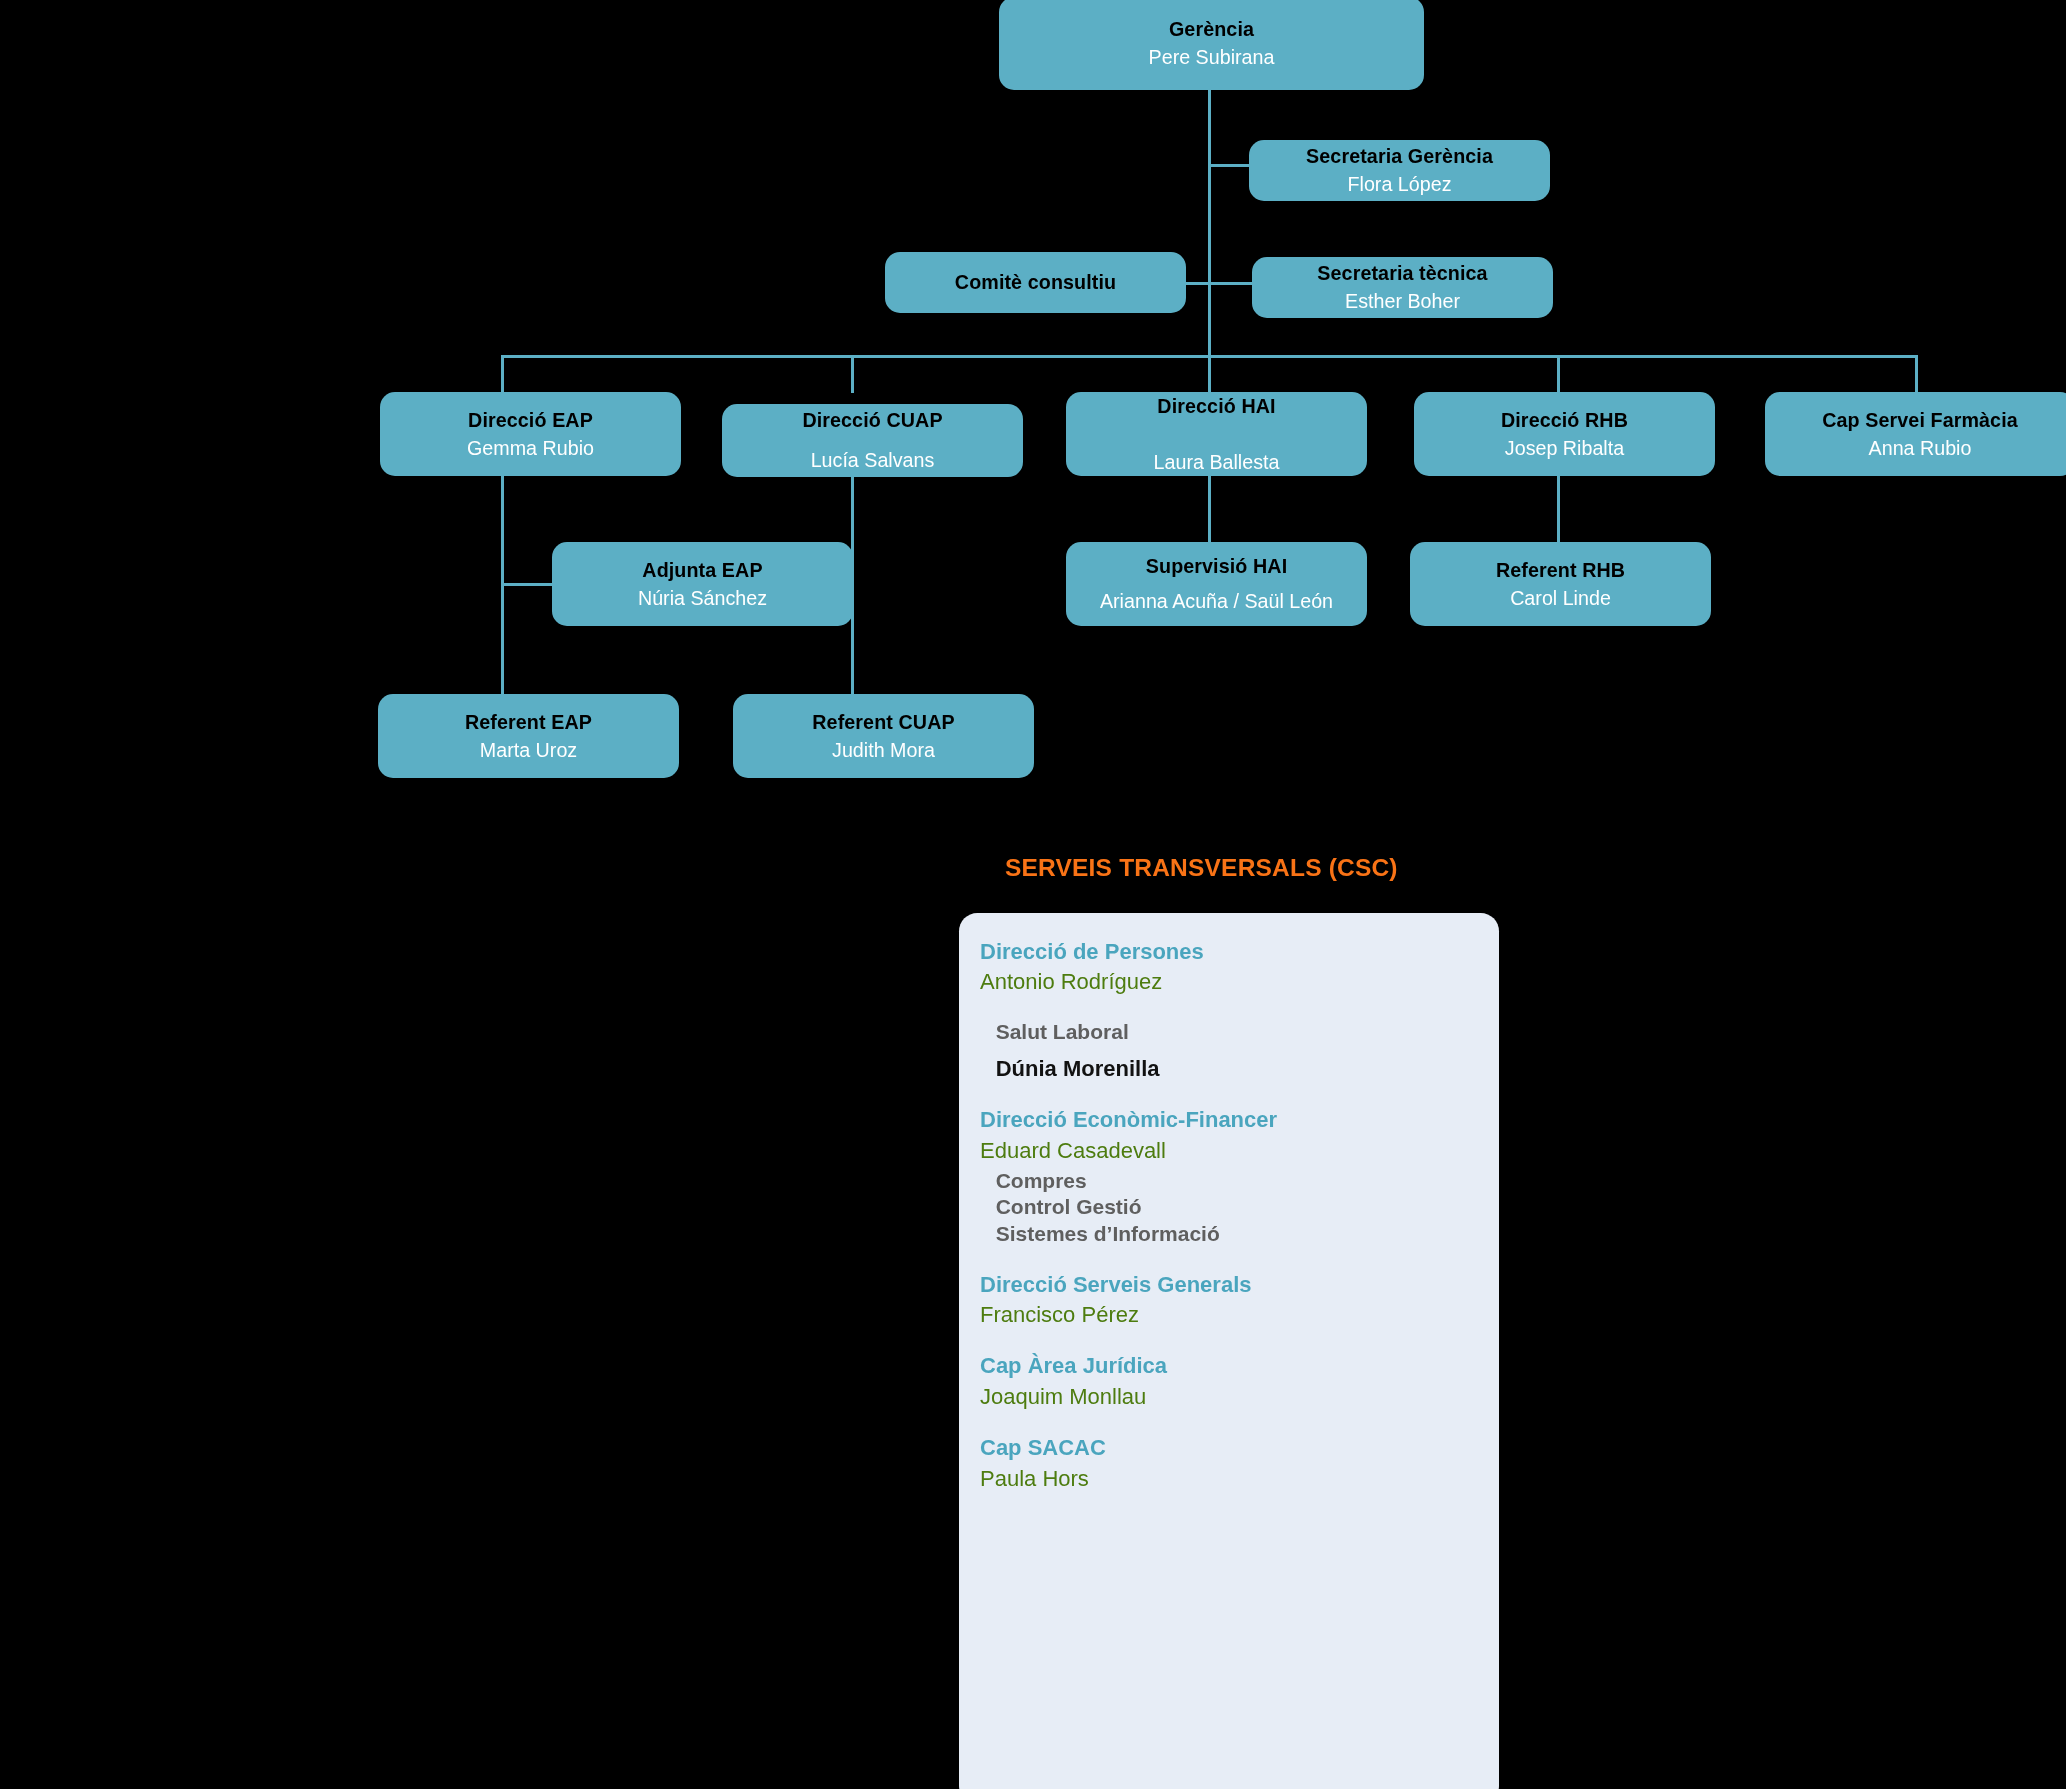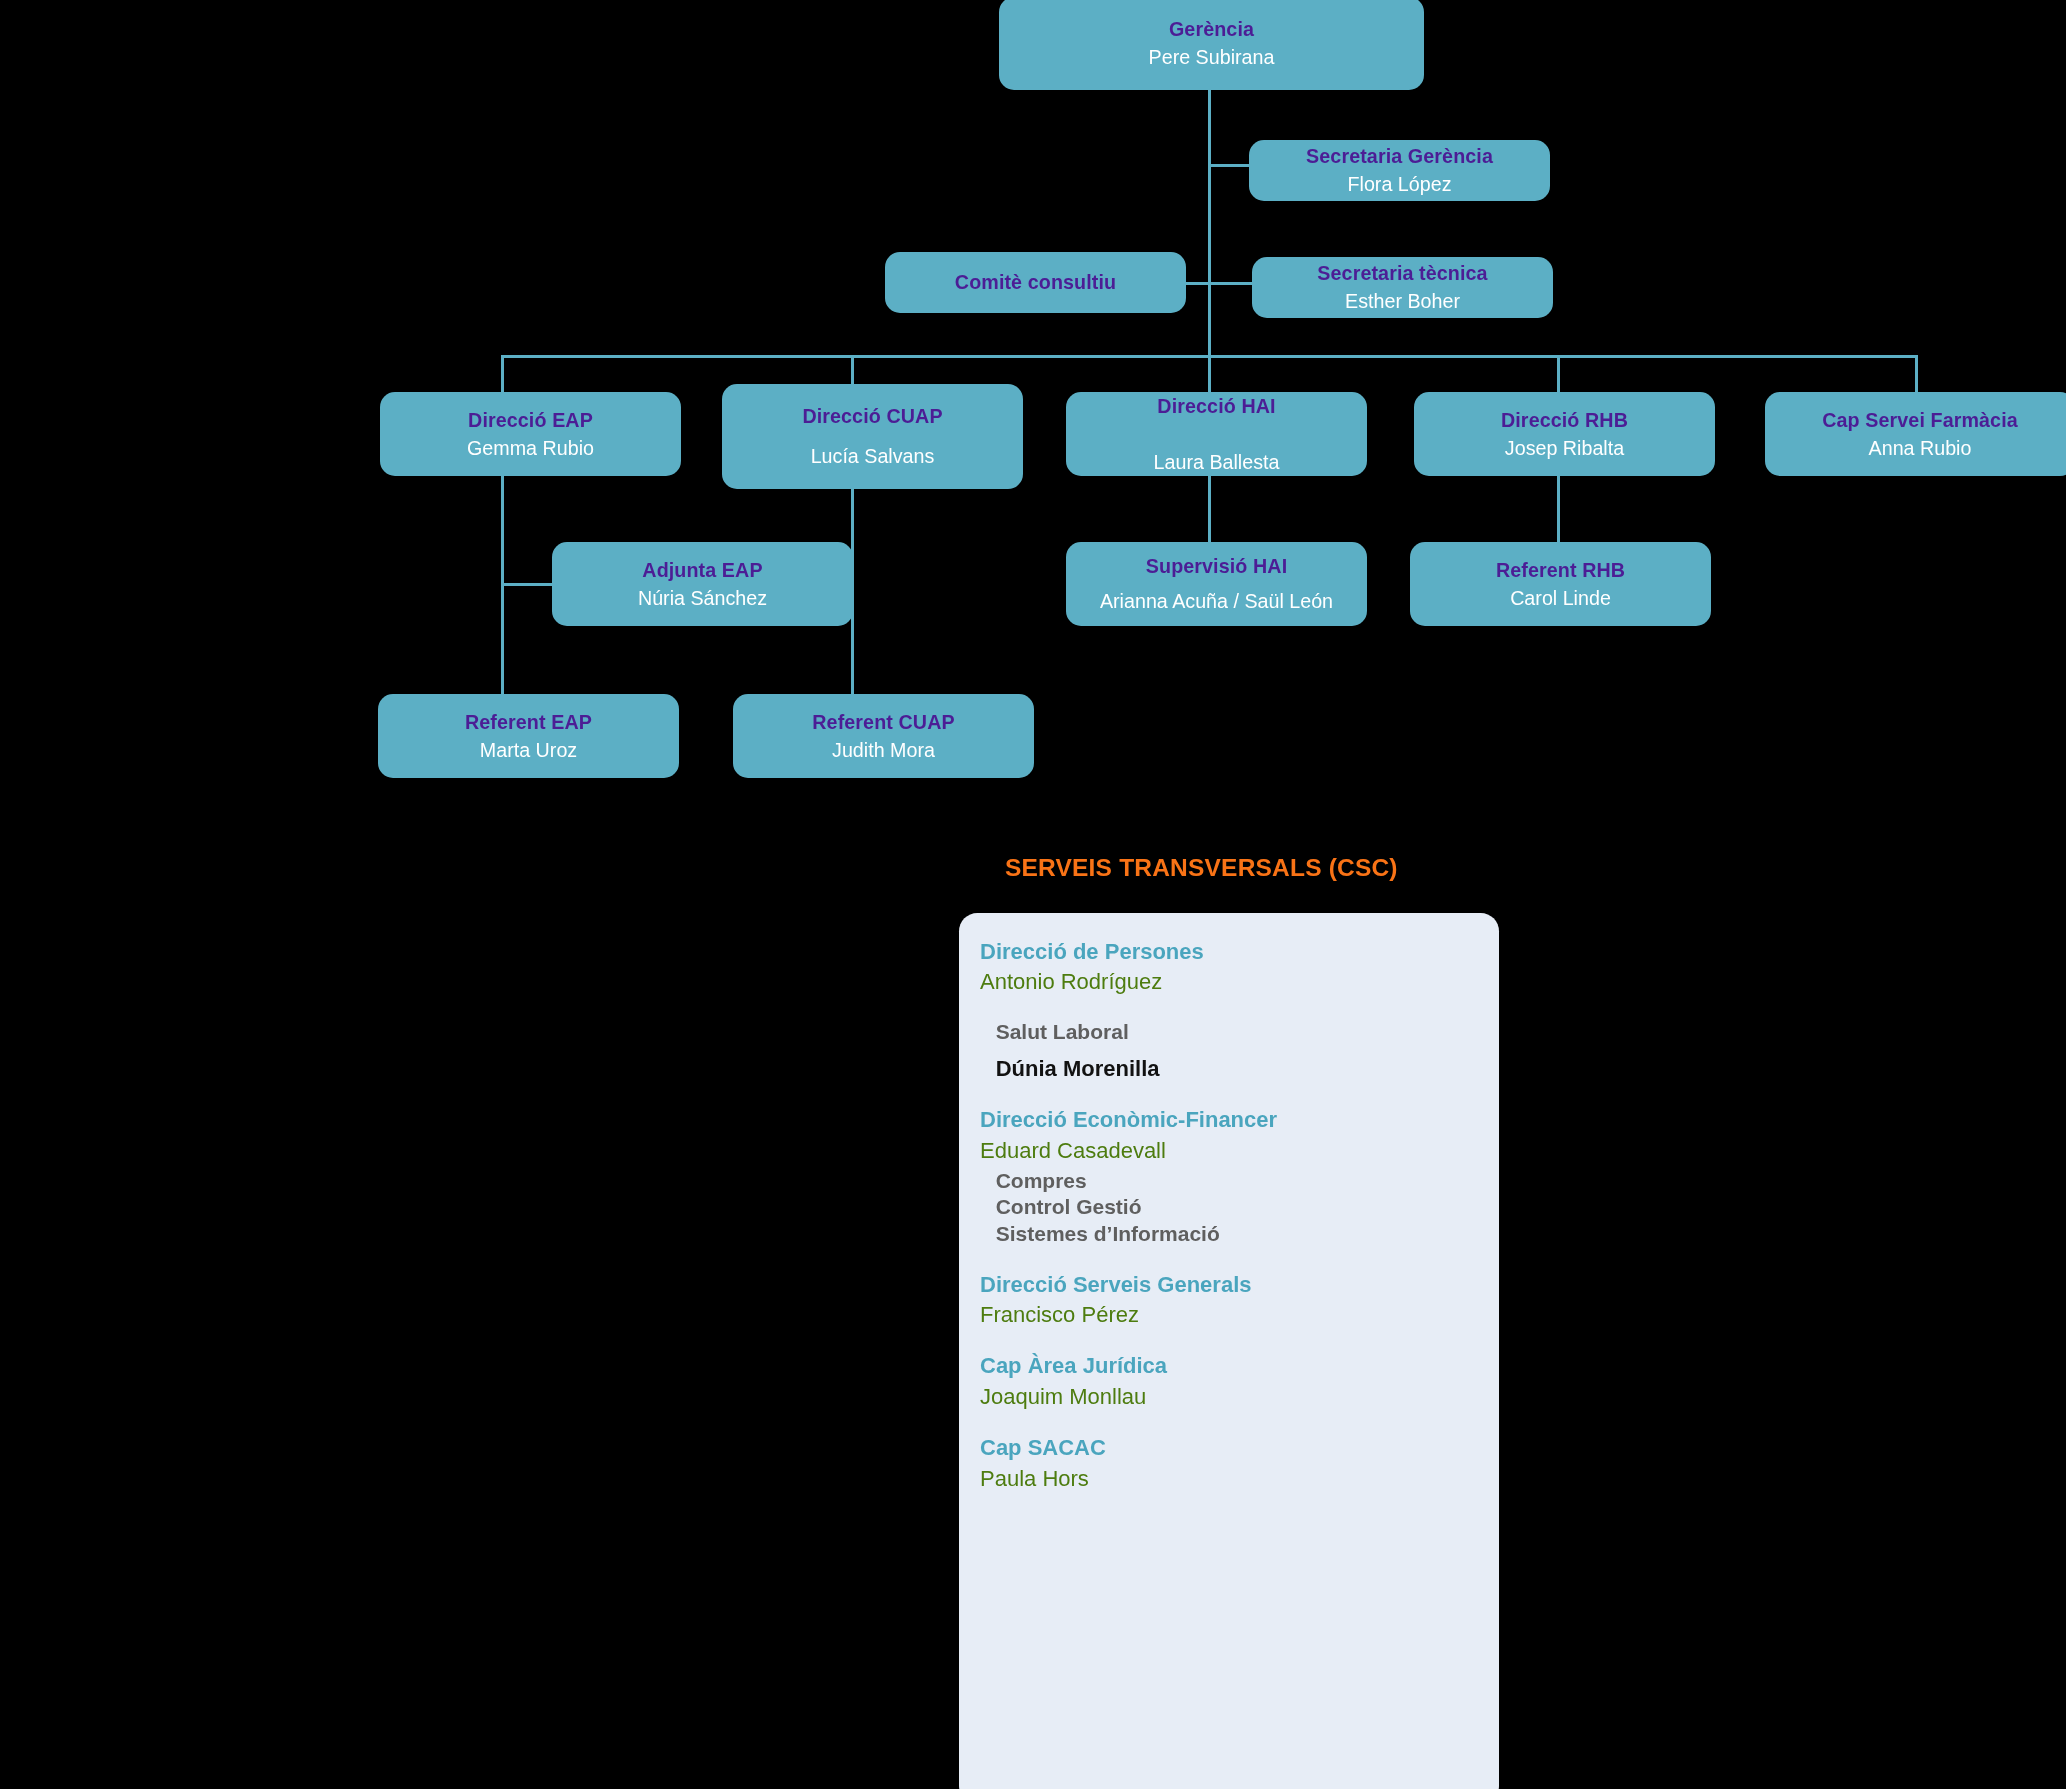--- a/index.html
+++ b/index.html
@@ -27,21 +27,21 @@
     justify-content: center;
     text-align: center;
     box-sizing: border-box;
     padding: 3.5px 7.9px;
     z-index: 3;
   }
   .node .title {
     font-weight: bold;
     font-size: 19.7px;
     line-height: 1.12;
-    color: #4c1d95;
+    color: #000000;
     letter-spacing: 0.1px;
     white-space: nowrap;
   }
   .node .person {
     font-weight: normal;
     font-size: 19.7px;
     line-height: 1.14;
     color: #ffffff;
     margin-top: 6.1px;
     white-space: nowrap;
@@ -158,21 +158,21 @@
 <div class="node" style="left:1252px; top:257px; width:301px; height:61px;">
   <div class="title">Secretaria tècnica</div>
   <div class="person">Esther Boher</div>
 </div>
 
 <div class="node" style="left:380px; top:392px; width:301px; height:84px;">
   <div class="title">Direcció EAP</div>
   <div class="person">Gemma Rubio</div>
 </div>
 
-<div class="node" style="left:722px; top:384px; width:301px; height:105px;gap:12px;">
+<div class="node" style="left:722px; top:404px; width:301px; height:73px;gap:12px;">
   <div class="title">Direcció CUAP</div>
   <div class="person">Lucía Salvans</div>
 </div>
 
 <div class="node" style="left:1066px; top:392px; width:301px; height:84px;gap:28px;">
   <div class="title">Direcció HAI</div>
   <div class="person">Laura Ballesta</div>
 </div>
 
 <div class="node" style="left:1414px; top:392px; width:301px; height:84px;">

